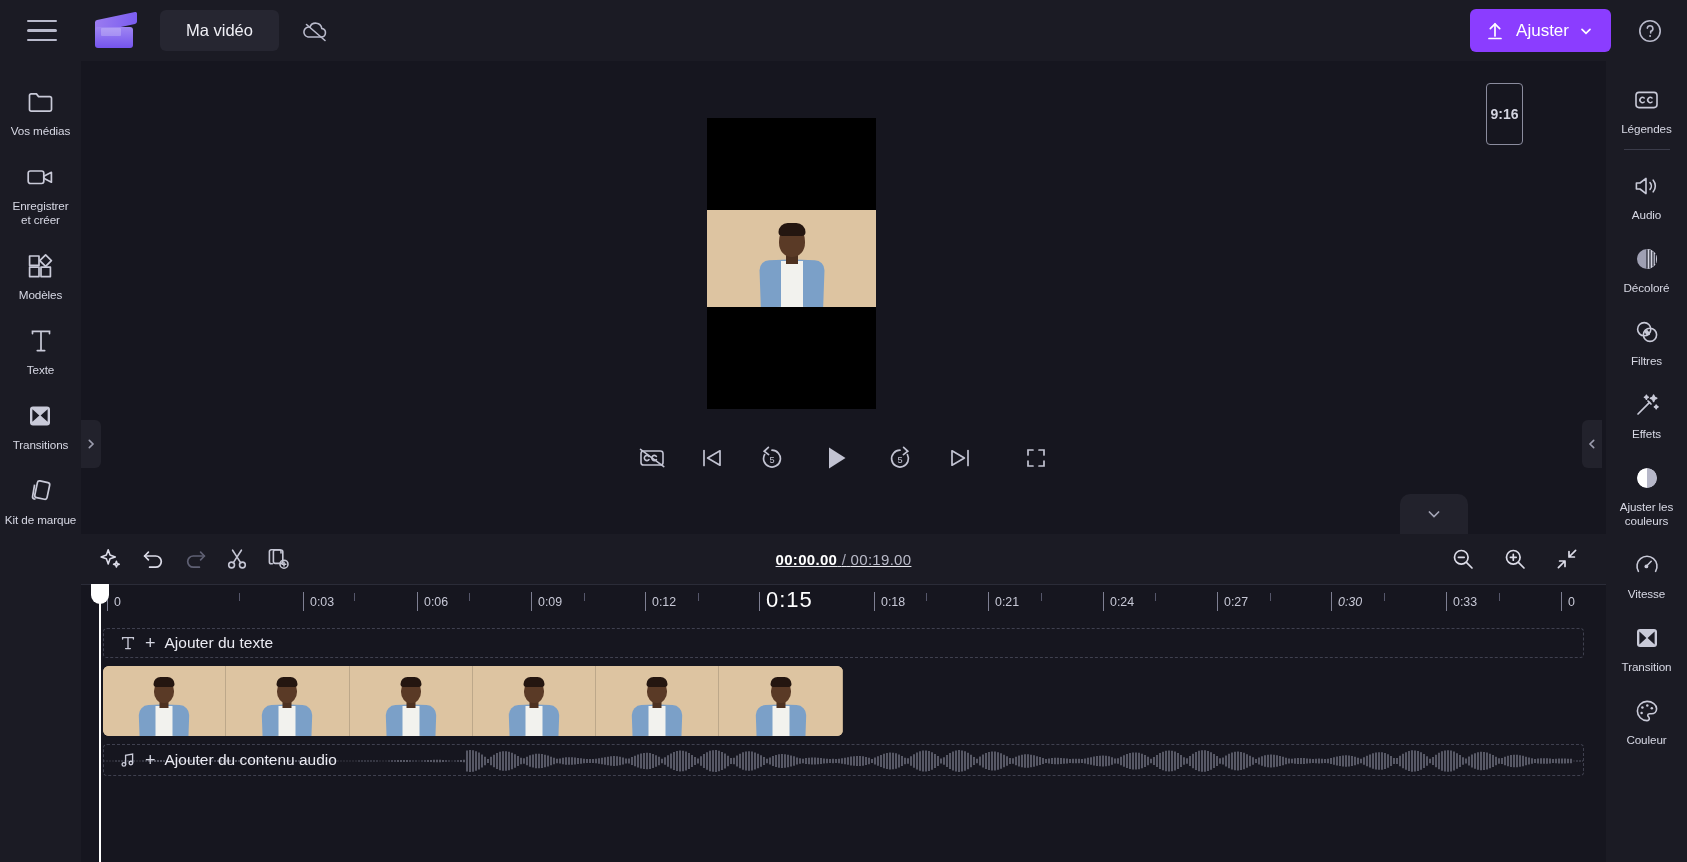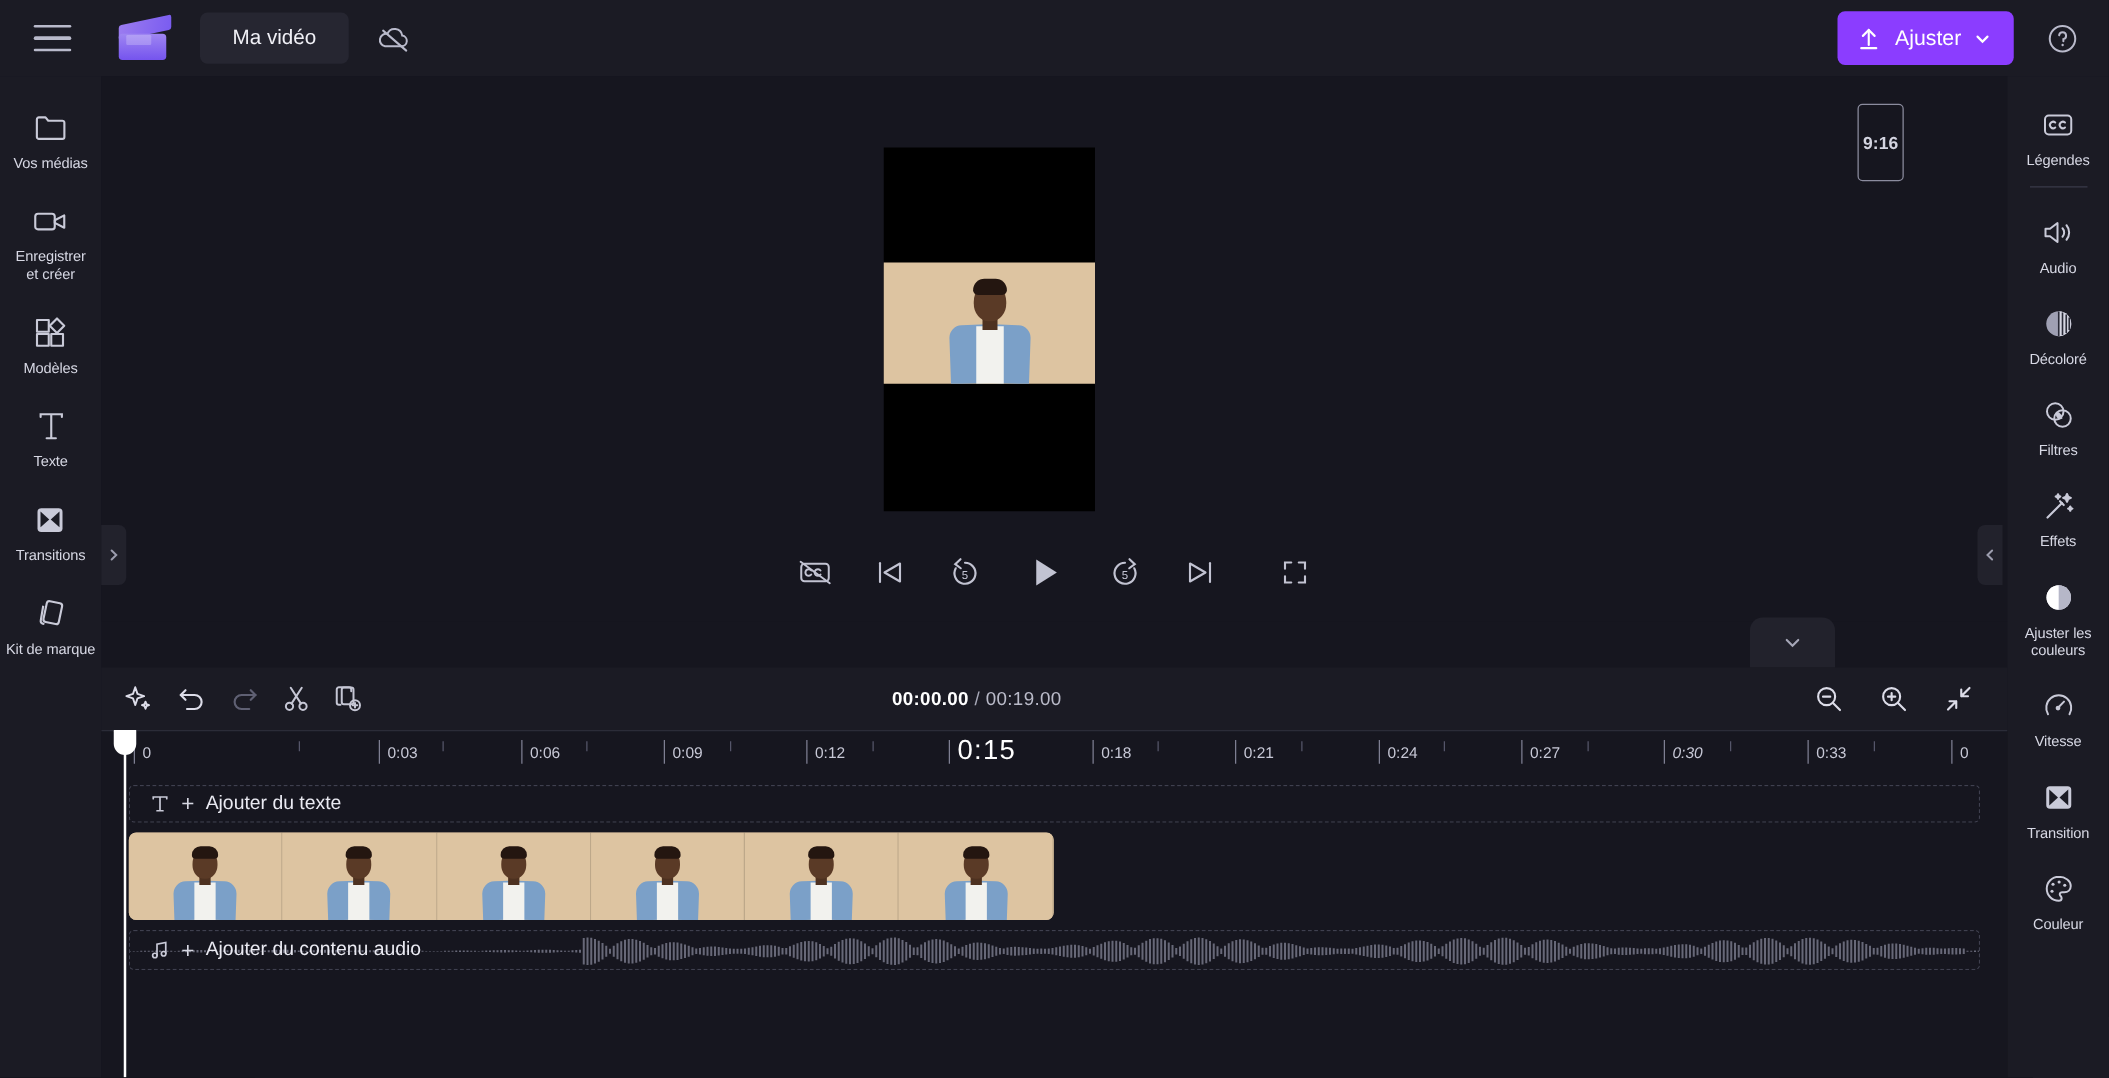--- a/index.html
+++ b/index.html
@@ -127,21 +127,21 @@
 
   
   .tl-toolbar {
     position: absolute; left: 81px; top: 534px; width: 1525px; height: 50px;
     background: #1b1b24; display: flex; align-items: center;
   }
   .tt-btn { width: 42px; height: 42px; display:flex; align-items:center; justify-content:center; cursor:pointer; }
   .tt-group-left { display: flex; align-items: center; margin-left: 9px; gap: 0px; }
   .time-readout {
     position: absolute; left: 0; right: 0; margin: 14px auto; width: 260px;
-    font-size: 15px; letter-spacing: .3px;
+    text-align: center; font-size: 15px; letter-spacing: .3px; text-decoration: underline;
   }
   .time-readout .cur { color: #fff; font-weight: bold; }
   .time-readout .sep { color: #a8a9b8; }
   .time-readout .tot { color: #b9bac8; }
   .tt-group-right { margin-left: auto; display: flex; align-items: center; gap: 10px; padding-right: 18px; }
 
   .tl-caret {
     position: absolute; left: 1400px; top: 494px; width: 68px; height: 40px;
     background: #22222c; border-radius: 10px 10px 0 0;
     display: flex; align-items: center; justify-content: center; cursor: pointer;

